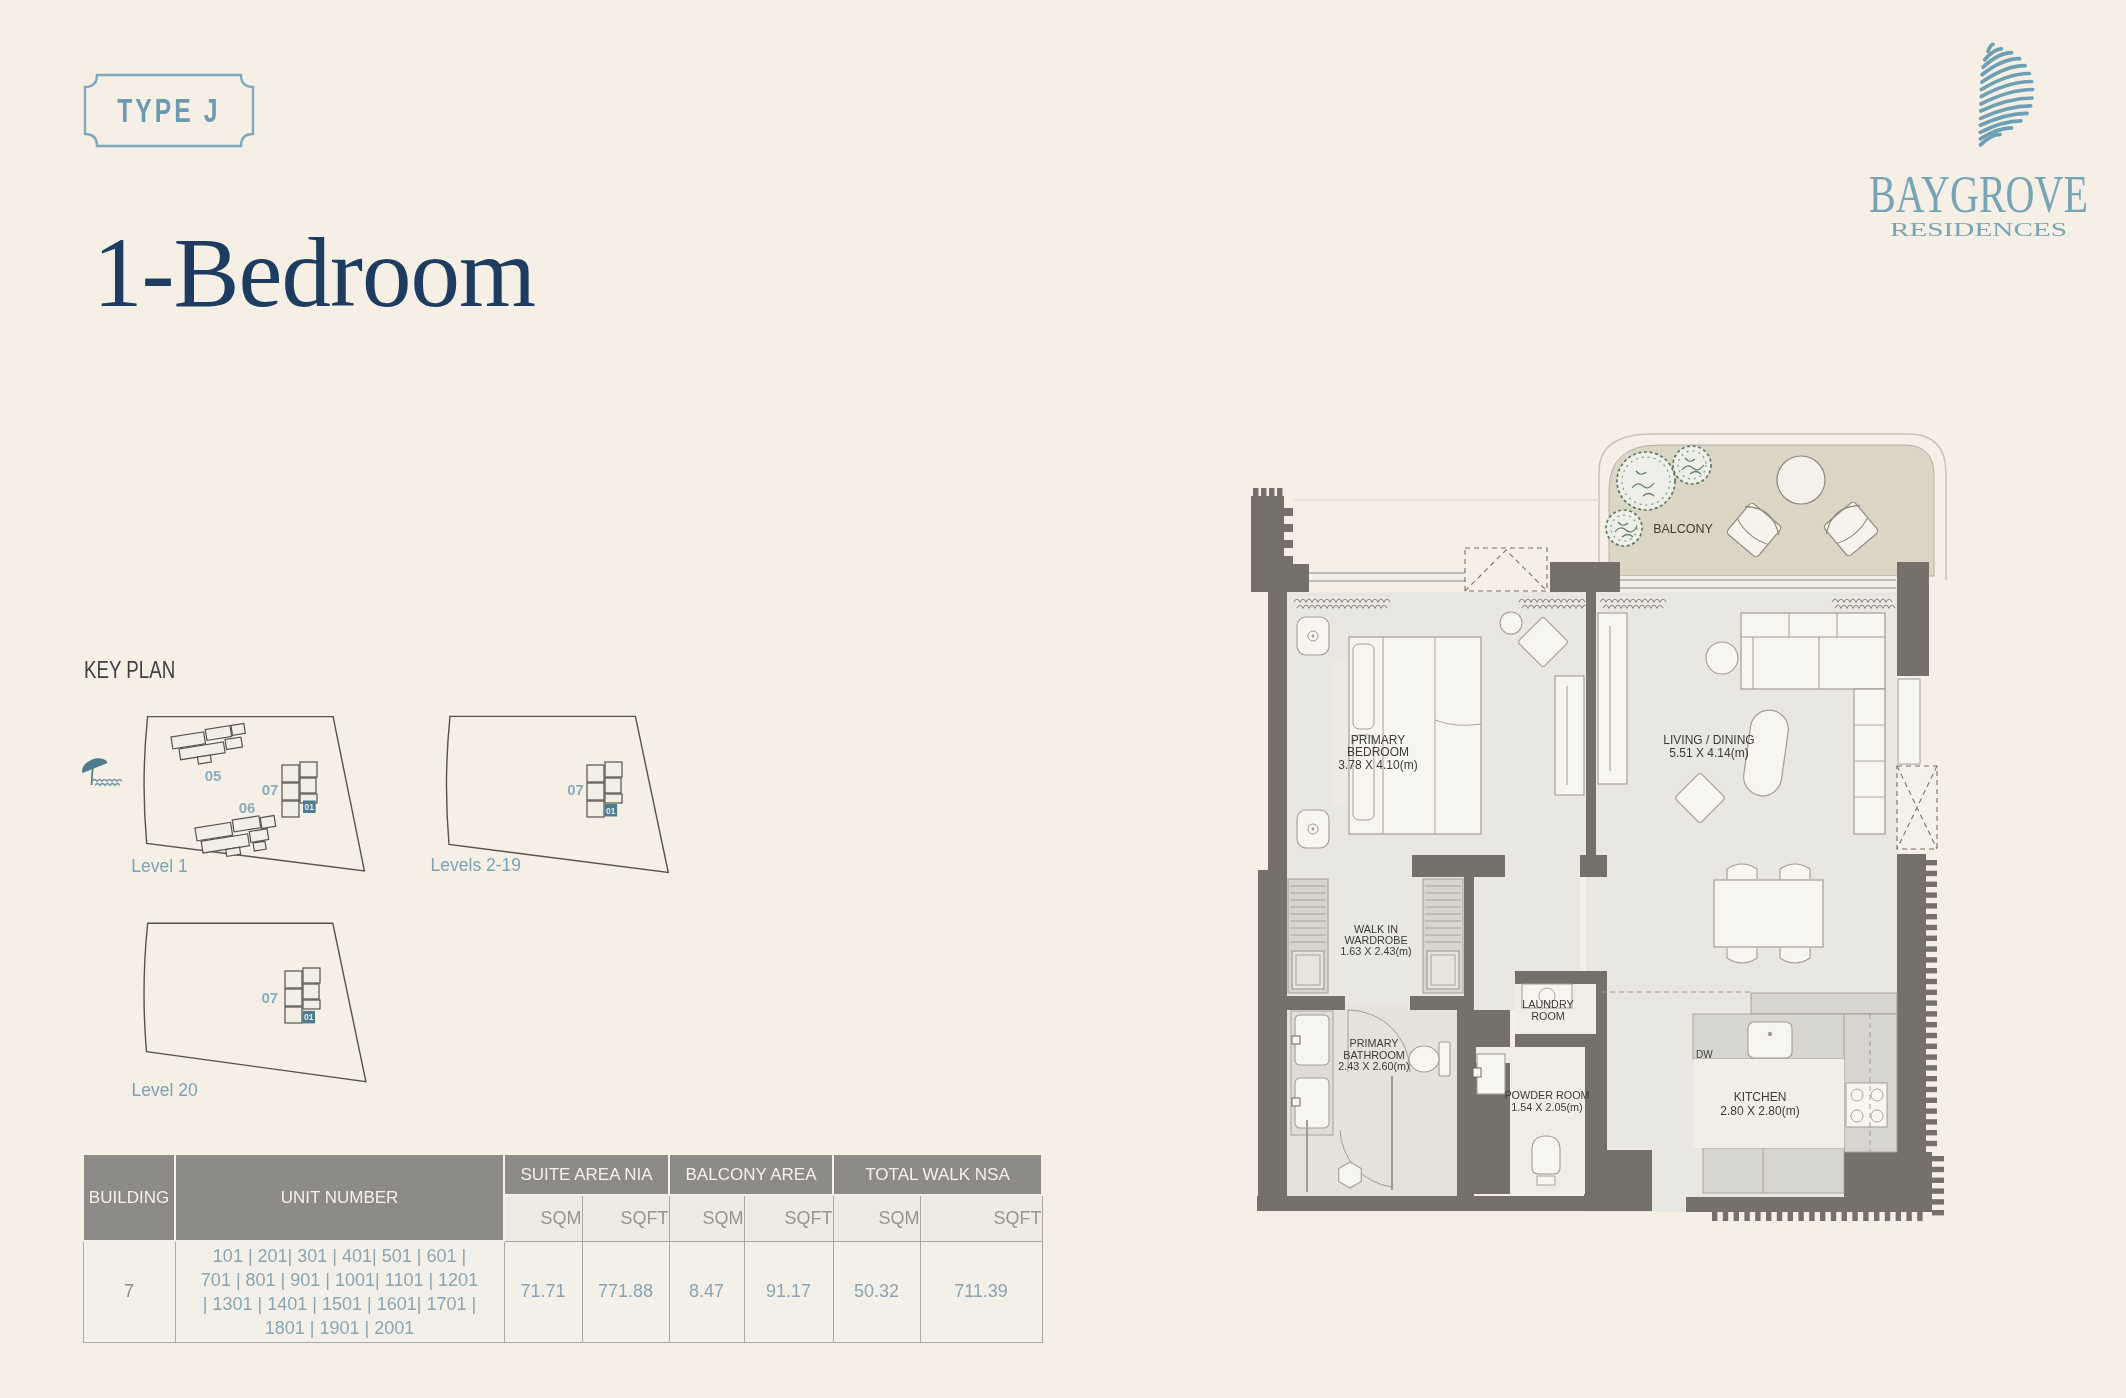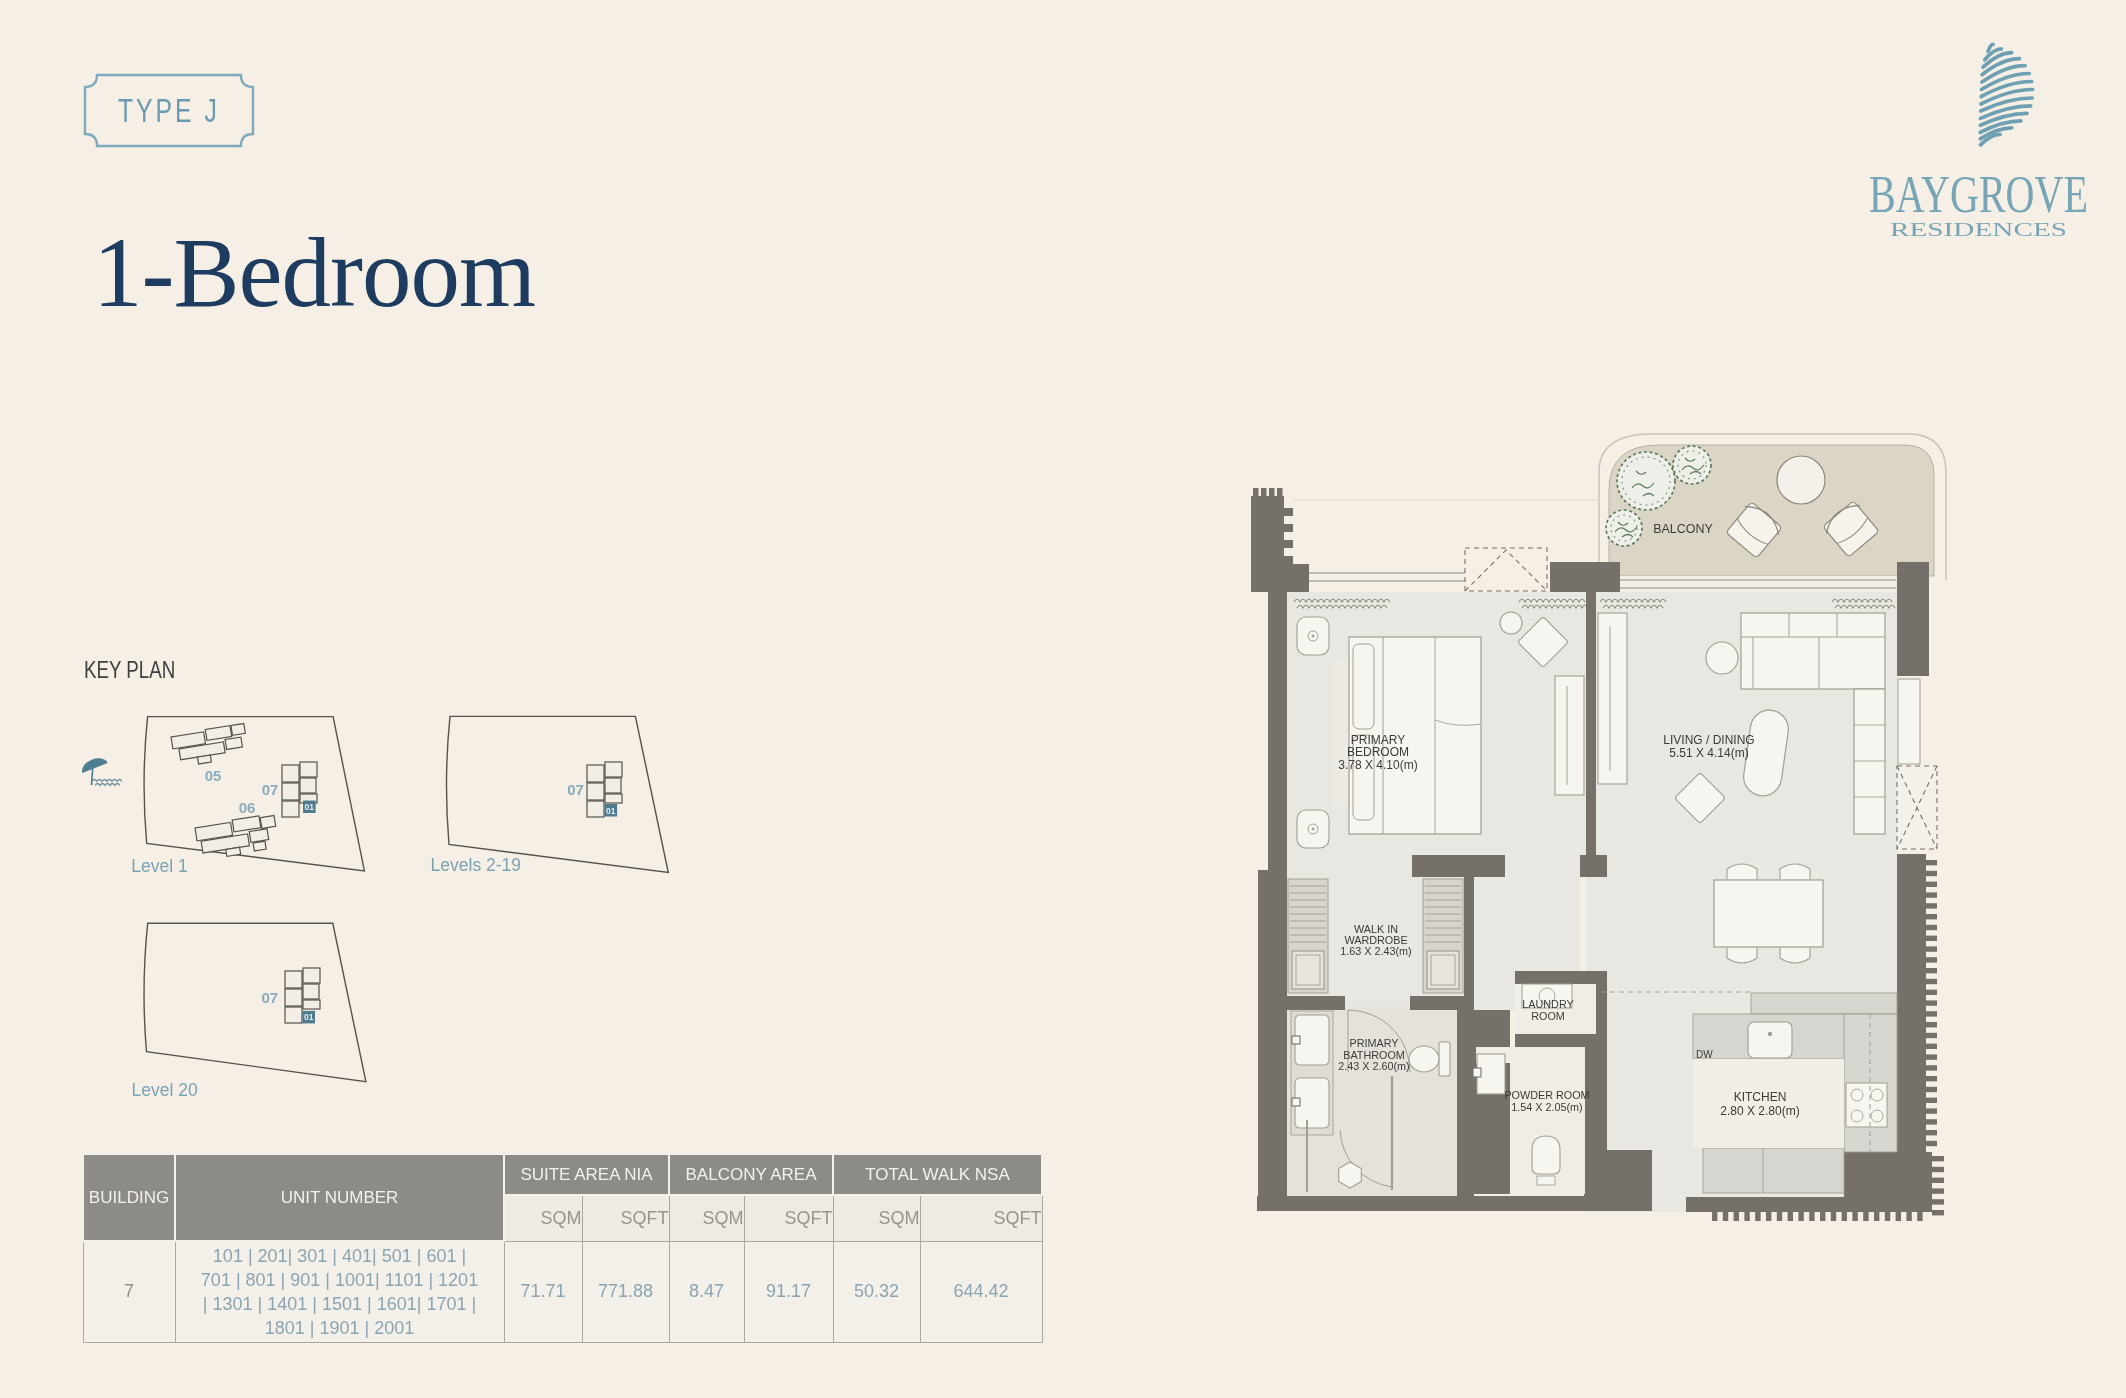--- a/index.html
+++ b/index.html
@@ -3,21 +3,21 @@
 <meta charset="utf-8">
 <style>
   * { margin:0; padding:0; box-sizing:border-box; }
   html,body { width:2126px; height:1398px; overflow:hidden; }
   body { background:#f5efe6; font-family:"Liberation Sans", sans-serif; position:relative; }
   .abs { position:absolute; }
 
   
   .badge { left:83px; top:73px; width:172px; height:75px; }
   .badge-label { left:83px; top:73px; width:172px; height:75px; display:flex; align-items:center; justify-content:center;
-    color:#6c9ab0; font-size:33px; }
+    color:#6c9ab0; font-size:33px;font-weight:bold; }
   .badge-label span { display:inline-block; letter-spacing:4px; transform:scaleX(0.75); }
 
   
   .title { left:77px; top:216px; font-family:"Liberation Serif", serif; font-size:99px; color:#1e3c5f; letter-spacing:-1px;margin-left:16px; }
 
   
   .keyplan-label { left:84px; top:656px; font-size:24px; color:#404040; }
   .keyplan-label span { display:inline-block; transform:scaleX(0.78); transform-origin:left; }
 
   
@@ -159,21 +159,21 @@
         <td>SQFT</td>
   </tr>
   <tr class="data" style="height:101px">
     <td class="bld">7</td>
     <td style="line-height:24px">101 | 201| 301 | 401| 501 | 601 |<br>701 | 801 | 901 | 1001| 1101 | 1201<br>| 1301 | 1401 | 1501 | 1601| 1701 |<br>1801 | 1901 | 2001</td>
     <td>71.71</td>
         <td>771.88</td>
         <td>8.47</td>
         <td>91.17</td>
         <td>50.32</td>
-        <td>644.42</td>
+        <td>711.39</td>
   </tr>
 </tbody>
   </table>
 
 <svg class="abs" style="left:1220px; top:420px;" width="780" height="870" viewBox="0 -10 780 870">
     <rect x="67" y="162" width="299" height="285" fill="#e9e7e1"></rect>
 <rect x="67" y="447" width="179" height="329" fill="#e9e7e1"></rect>
 <rect x="366" y="150" width="311" height="632" fill="#e9e7e1"></rect>
 <rect x="67" y="577" width="170" height="199" fill="#e4e2db"></rect>
 <path d="M379 150 L379 42 Q379 4 432 4 L688 4 Q726 4 726 43 L726 150" fill="none" stroke="#c9c3b5" stroke-width="1.5"></path>

